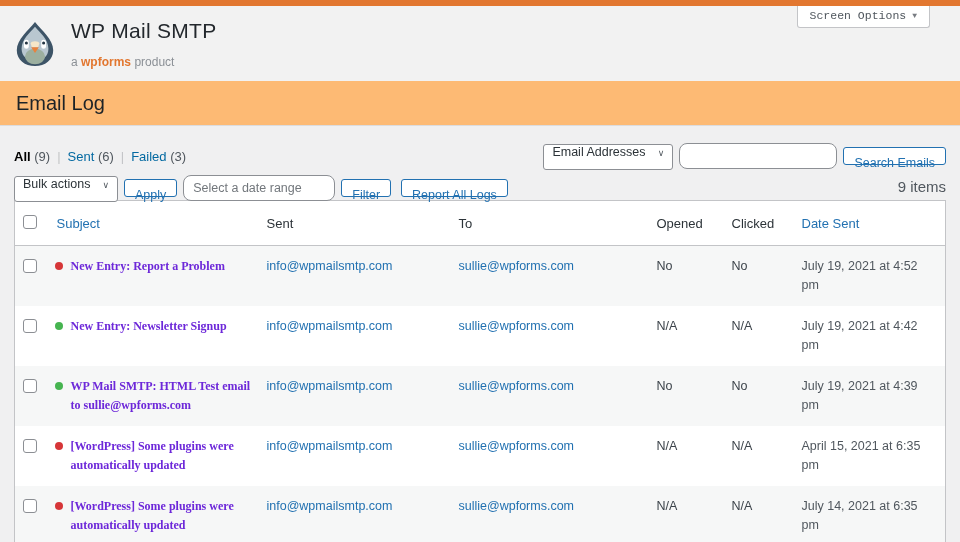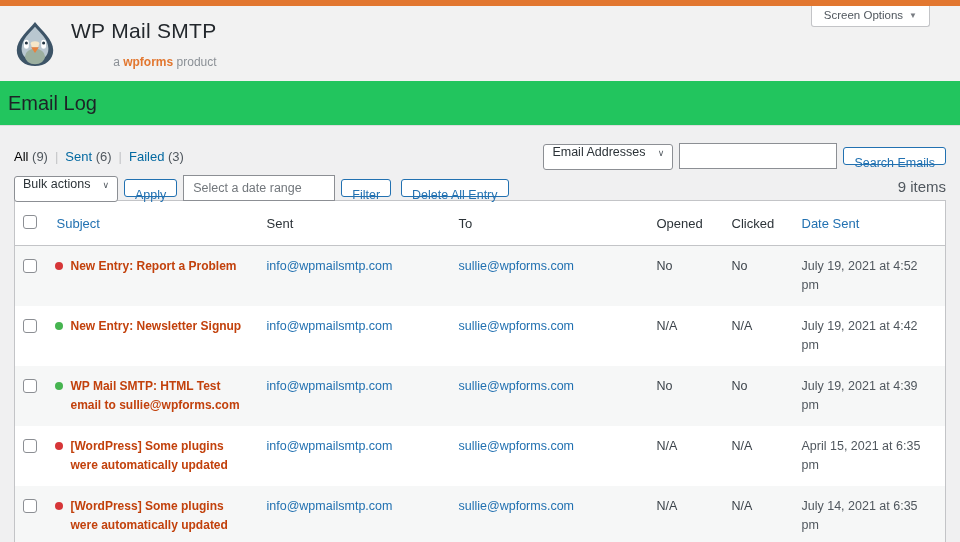--- a/index.html
+++ b/index.html
@@ -10,59 +10,59 @@
     color: #1d2327;
     overflow: hidden;
     position: relative;
   }
   
   .orange-bar { height: 6px; background: #e27730; }
   .screen-options-btn {
     position: absolute; top: 6px; right: 30px;
     background: #fff; border: 1px solid #c3c4c7; border-top: none;
     border-radius: 0 0 3px 3px;
-    font-family: Liberation Sans, sans-serif; font-size: 11.5px; color: #50575e;
+    font-family: Liberation Mono, monospace; font-size: 11.5px; color: #50575e;
     padding: 3px 12px 5px; cursor: pointer; display: flex; align-items: center; gap: 6px;
   }
   .screen-options-btn .caret { font-size: 8px; color: #787c82; }
   .plugin-header {
     background: #f2f2f2; height: 75px;
     display: flex; align-items: center; gap: 13px; padding: 0 20px 0 12px;
   }
   .logo { width: 46px; height: 46px; flex: 0 0 auto; }
   .app-title { font-size: 21px; font-weight: 400; color: #23282d; letter-spacing: .3px; }
-  .tagline { font-size: 12px; color: #8b9096; margin-top: 12px; text-align: right; }
+  .tagline { font-size: 12px; color: #8b9096; margin-top: 12px; }
   .tagline .brand { color: #e27730; font-weight: 700; }
   .page-title-bar {
-    background: #22c55e; height: 45px; padding: 0 8px;
+    background: #fdba74; height: 45px; padding: 0 16px;
     display: flex; align-items: center; border-bottom: 1px solid #dcdcde; text-align: right;
   }
   .page-title { font-size: 20px; font-weight: 400; color: #1d2327; }
   
   .content { padding: 0 14px; }
   .row-a { display: flex; justify-content: space-between; align-items: flex-start; margin-top: 16px; height: 26px; }
   .views { list-style: none; display: flex; align-items: center; gap: 7px; font-size: 13px; padding-top: 7px; }
   .views a { color: #0369a1; text-decoration: none; cursor: pointer; }
-  .views .current > a { color: #000; font-weight: 400; }
+  .views .current > a { color: #000; font-weight: 700; }
   .views .count { color: #50575e; }
   .views .sep { color: #c3c4c7; }
   .search-form { display: flex; gap: 6px; align-items: center; }
   .select-wrap { position: relative; display: inline-block; }
   .select-wrap::after {
     content: "\2228"; position: absolute; right: 9px; top: 6px;
     font-size: 9px; color: #50575e; pointer-events: none;
   }
   select.wp-select {
     appearance: none; -webkit-appearance: none;
     height: 26px; background: #fff; border: 1px solid #8c8f94; border-radius: 3px;
     font-family: inherit; font-size: 12.5px; color: #2c3338;
     padding: 0 26px 12px 8px; cursor: pointer;
   }
   .wp-input {
-    height: 26px; background: #fff; border: 1px solid #8c8f94; border-radius: 0;
+    height: 26px; background: #fff; border: 1px solid #8c8f94; border-radius: 8px;
     font-family: inherit; font-size: 12.5px; color: #2c3338; padding: 0 9px;
   }
   .wp-input::placeholder { color: #72777c; opacity: 1; }
   .btn-secondary {
     height: 18px; background: #fff; border: 1px solid #2271b1; border-radius: 3px;
     color: #2271b1; font-family: inherit; font-size: 12.5px; padding: 8px 10px; cursor: pointer;
     white-space: nowrap;
   }
   .search-input { width: 158px; }
   .date-input { width: 152px; }
@@ -89,21 +89,21 @@
     width: 14px; height: 14px; background: #fff; border: 1px solid #8c8f94;
     border-radius: 3px; cursor: pointer; display: inline-block; margin-top: 2px;
   }
   td.cell-subject { position: relative; padding-left: 26px !important; }
   .status-dot {
     position: absolute; left: 10px; top: 16px;
     width: 8px; height: 8px; border-radius: 50%; display: inline-block;
   }
   .status-dot.sent { background: #46b450; }
   .status-dot.failed { background: #d63638; }
-  a.subject-link { color: #c2410c; font-weight: 700; font-size: 12px; text-decoration: none; cursor: pointer; }
+  a.subject-link { color: #6d28d9; font-weight: 700; font-size: 12px; text-decoration: none; cursor: pointer; font-family: Liberation Serif, serif; }
   a.email-link { color: #2271b1; text-decoration: none; cursor: pointer; }
   td.cell-meta { color: #3c434a; }
   td.cell-date { color: #50575e; }
 </style>
 </head>
 <body>
 
 <div class="orange-bar"></div>
 
 <button class="screen-options-btn">
@@ -163,21 +163,21 @@
   <div class="row-b">
     <div class="bulk-toolbar">
       <span class="select-wrap">
         <select class="wp-select">
           <option>Bulk actions</option>
         </select>
       </span>
       <button class="btn-secondary">Apply</button>
       <input type="text" class="wp-input date-input" placeholder="Select a date range" style="">
       <button class="btn-secondary">Filter</button>
-      <button class="btn-secondary delete-all">Delete All Entry</button>
+      <button class="btn-secondary delete-all">Report All Logs</button>
     </div>
     <div class="items-count">9 items</div>
   </div>
 
   <table class="log-table">
     <colgroup>
       <col style="width:30px">
         <col style="width:214px">
         <col style="width:192px">
       <col style="width:198px">

